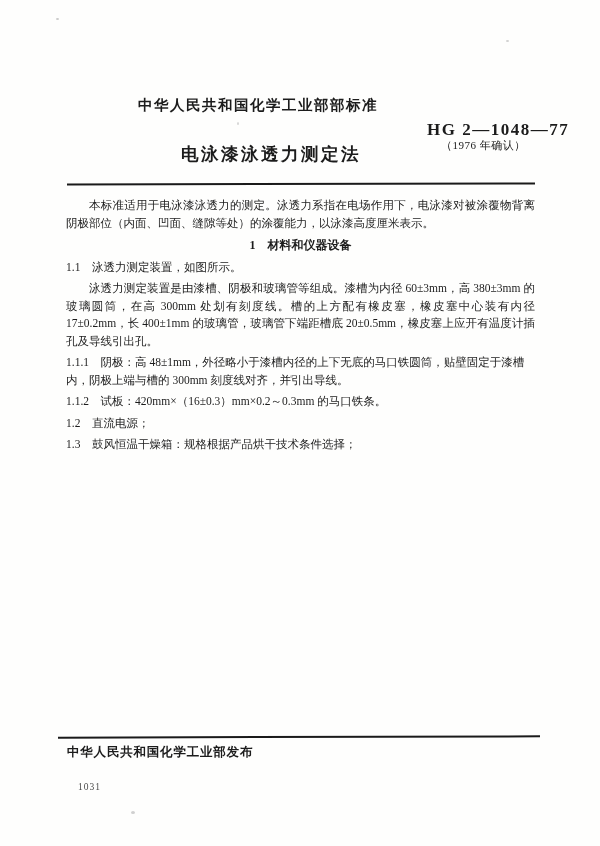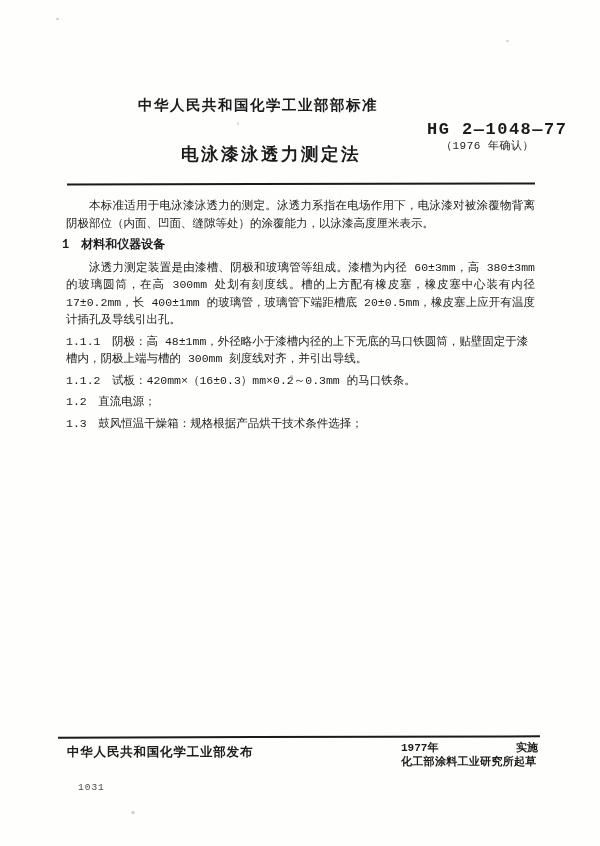--- a/index.html
+++ b/index.html
@@ -5,21 +5,21 @@
   html, body {
     margin: 0;
     padding: 0;
     background: #ffffff;
   }
   .page {
     position: relative;
     width: 600px;
     height: 846px;
     background: #fefefd;
-    font-family: Liberation Mono, monospace;
+    font-family: Liberation Serif, serif;
     color: #1c1c1c;
     overflow: hidden;
   }
   
   .org-standard {
     position: absolute;
     top: 96px;
     left: 0;
     width: 516px;
     text-align: center;
@@ -82,21 +82,21 @@
     font-size: 11.5px;
     line-height: 17.5px;
     text-align: justify;
   }
   .body-block p { margin: 4px; }
   .para-indent { text-indent: 2em; }
   .para-heading {
     font-weight: bold;
     font-size: 12px;
     margin: 5px 0 4px 0 !important;
-    text-align: left;
+    text-align: center;
   }
   .para-clause { text-align: left; }
   
   .footer-publisher {
     position: absolute;
     top: 744px;
     left: 67px;
     font-size: 12.5px;
     font-weight: bold;
     letter-spacing: 0.8px;
@@ -152,43 +152,37 @@
 
   <div class="doc-title">电泳漆泳透力测定法</div>
 
   <div class="rule rule-top"></div>
 
   <div class="body-block">
     <p class="para-indent">本标准适用于电泳漆泳透力的测定。泳透力系指在电场作用下，电泳漆对被涂覆物背离阴极部位（内面、凹面、缝隙等处）的涂覆能力，以泳漆高度厘米表示。</p>
 
     <p class="para-heading">1　材料和仪器设备</p>
 
+    <p class="para-clause">1.1　泳透力测定装置，如图所示。</p>
 
     <p class="para-indent">泳透力测定装置是由漆槽、阴极和玻璃管等组成。漆槽为内径 60±3mm，高 380±3mm 的玻璃圆筒，在高 300mm 处划有刻度线。槽的上方配有橡皮塞，橡皮塞中心装有内径 17±0.2mm，长 400±1mm 的玻璃管，玻璃管下端距槽底 20±0.5mm，橡皮塞上应开有温度计插孔及导线引出孔。</p>
 
     <p class="para-clause">1.1.1　阴极：高 48±1mm，外径略小于漆槽内径的上下无底的马口铁圆筒，贴壁固定于漆槽内，阴极上端与槽的 300mm 刻度线对齐，并引出导线。</p>
 
     <p class="para-clause">1.1.2　试板：420mm×（16±0.3）mm×0.2～0.3mm 的马口铁条。</p>
 
     <p class="para-clause">1.2　直流电源；</p>
 
     <p class="para-clause">1.3　鼓风恒温干燥箱：规格根据产品烘干技术条件选择；</p>
   </div>
 
   <div class="rule rule-bottom"></div>
 
   <div class="footer-publisher">中华人民共和国化学工业部发布</div>
 
-  <div class="footer-right">
-    <div class="line1">
-      <span>1977年</span>
-      <span>实施</span>
-    </div>
-    <div class="line2">化工部涂料工业研究所起草</div>
-  </div>
 
   <div class="page-number">1031</div>
 
   <div class="speck speck-1"></div>
   <div class="speck speck-2"></div>
   <div class="speck speck-3"></div>
   <div class="speck speck-4"></div>
   <div class="speck speck-5"></div>
 
 </div>

